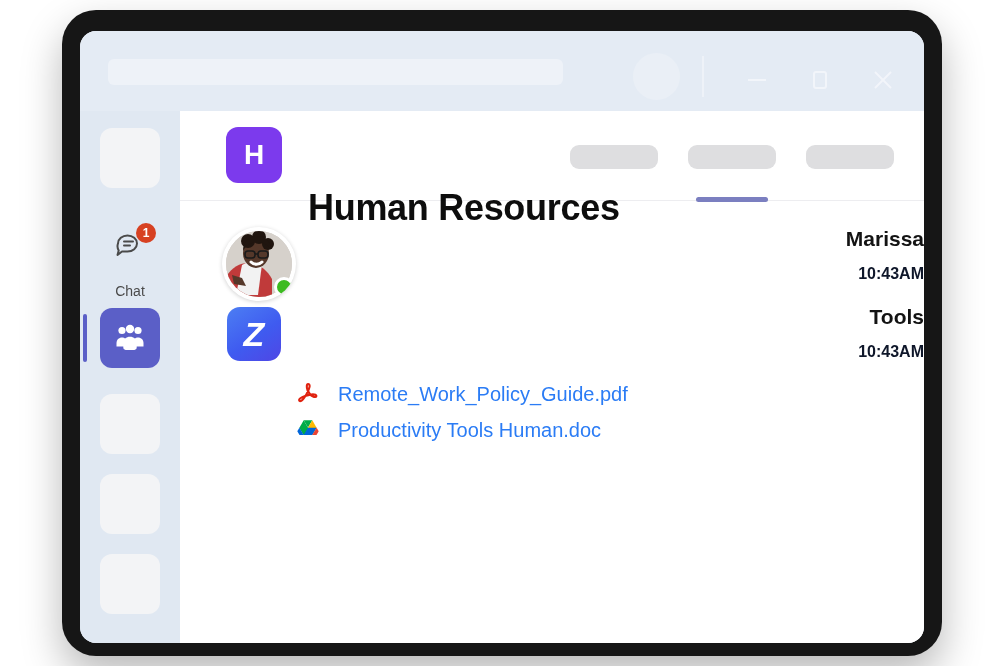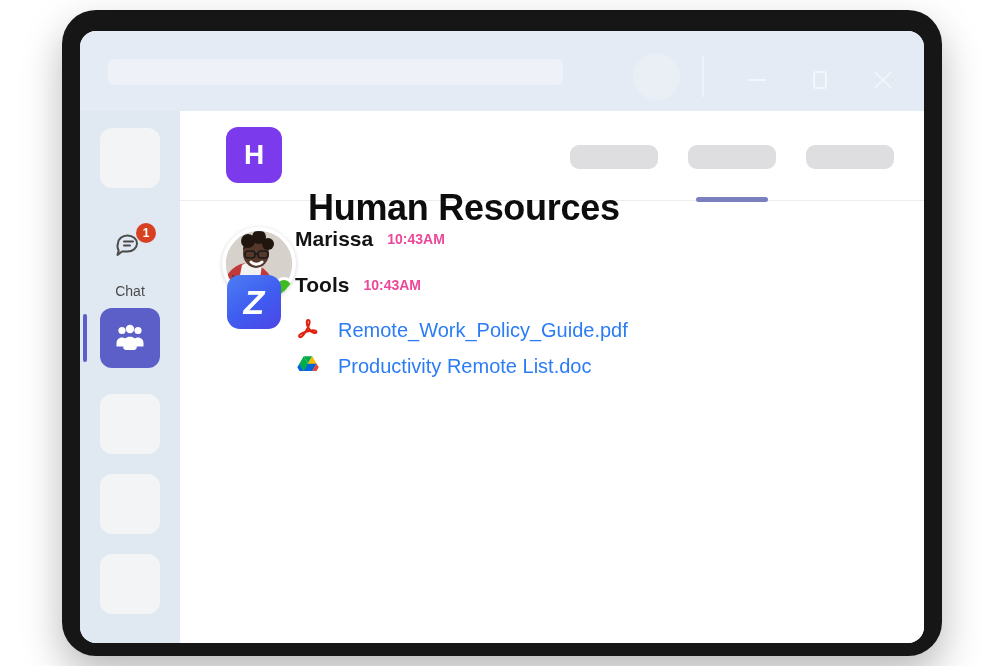--- a/index.html
+++ b/index.html
@@ -210,23 +210,23 @@
     border-radius: 13px;
     background: linear-gradient(145deg, #4c7ef3 0%, #3f5bf0 55%, #4f46e5 100%);
     color: #fff;
   }
   .avatar-app .zmark {
     font-size: 34px; font-weight: bold;
     line-height: 54px; text-align: center;
     font-style: italic;
   }
 
-  .msg-head { display: flex; align-items: center; gap: 14px; margin-bottom: 6px; }
+  .msg-head { display: flex; align-items: flex-end; gap: 14px; margin-bottom: 6px; flex-direction: column; }
   .msg-author { font-size: 21px; font-weight: bold; color: #131313; }
-  .msg-time { font-size: 14px; color: #ec4899; font-weight: bold; }
+  .msg-time { font-size: 16px; color: #0f172a; font-weight: bold; }
   .msg-body {
     font-size: 20px;
     line-height: 29px;
     color: #1b1b1b;
     max-width: 560px;
   }
   .mention { color: #4338f0; }
 
   #attachments { margin-top: 20px; padding-left: 0; }
   .attach-row {
@@ -374,21 +374,21 @@
               <span class="attach-icon">
                 <svg width="26" height="26" viewBox="0 0 26 26">
                   <path d="M8.7 3.2h8.6l-4.3 7.4z" fill="#00ac47"></path>
                   <path d="M17.3 3.2l4.3 7.5-4.3 7.4-4.3-7.4z" fill="#ffba00"></path>
                   <path d="M4.4 10.7h17.2l-4.3 7.4H8.7z" fill="#0066da"></path>
                   <path d="M8.7 3.2L4.4 10.7l4.3 7.4 4.3-7.4z" fill="#00ac47"></path>
                   <path d="M4.4 10.7l-2.1 3.6 2.2 3.8h4.2z" fill="#0066da"></path>
                   <path d="M21.6 10.7l2.1 3.6-2.2 3.8h-4.2z" fill="#ea4335"></path>
                 </svg>
               </span>
-              <span class="attach-name">Productivity Remote List.doc</span>
+              <span class="attach-name">Productivity Tools Human.doc</span>
             </div>
           </div>
         </div>
 
       </div>
     </div>
   </div>
 </div>
 
 </body></html>

